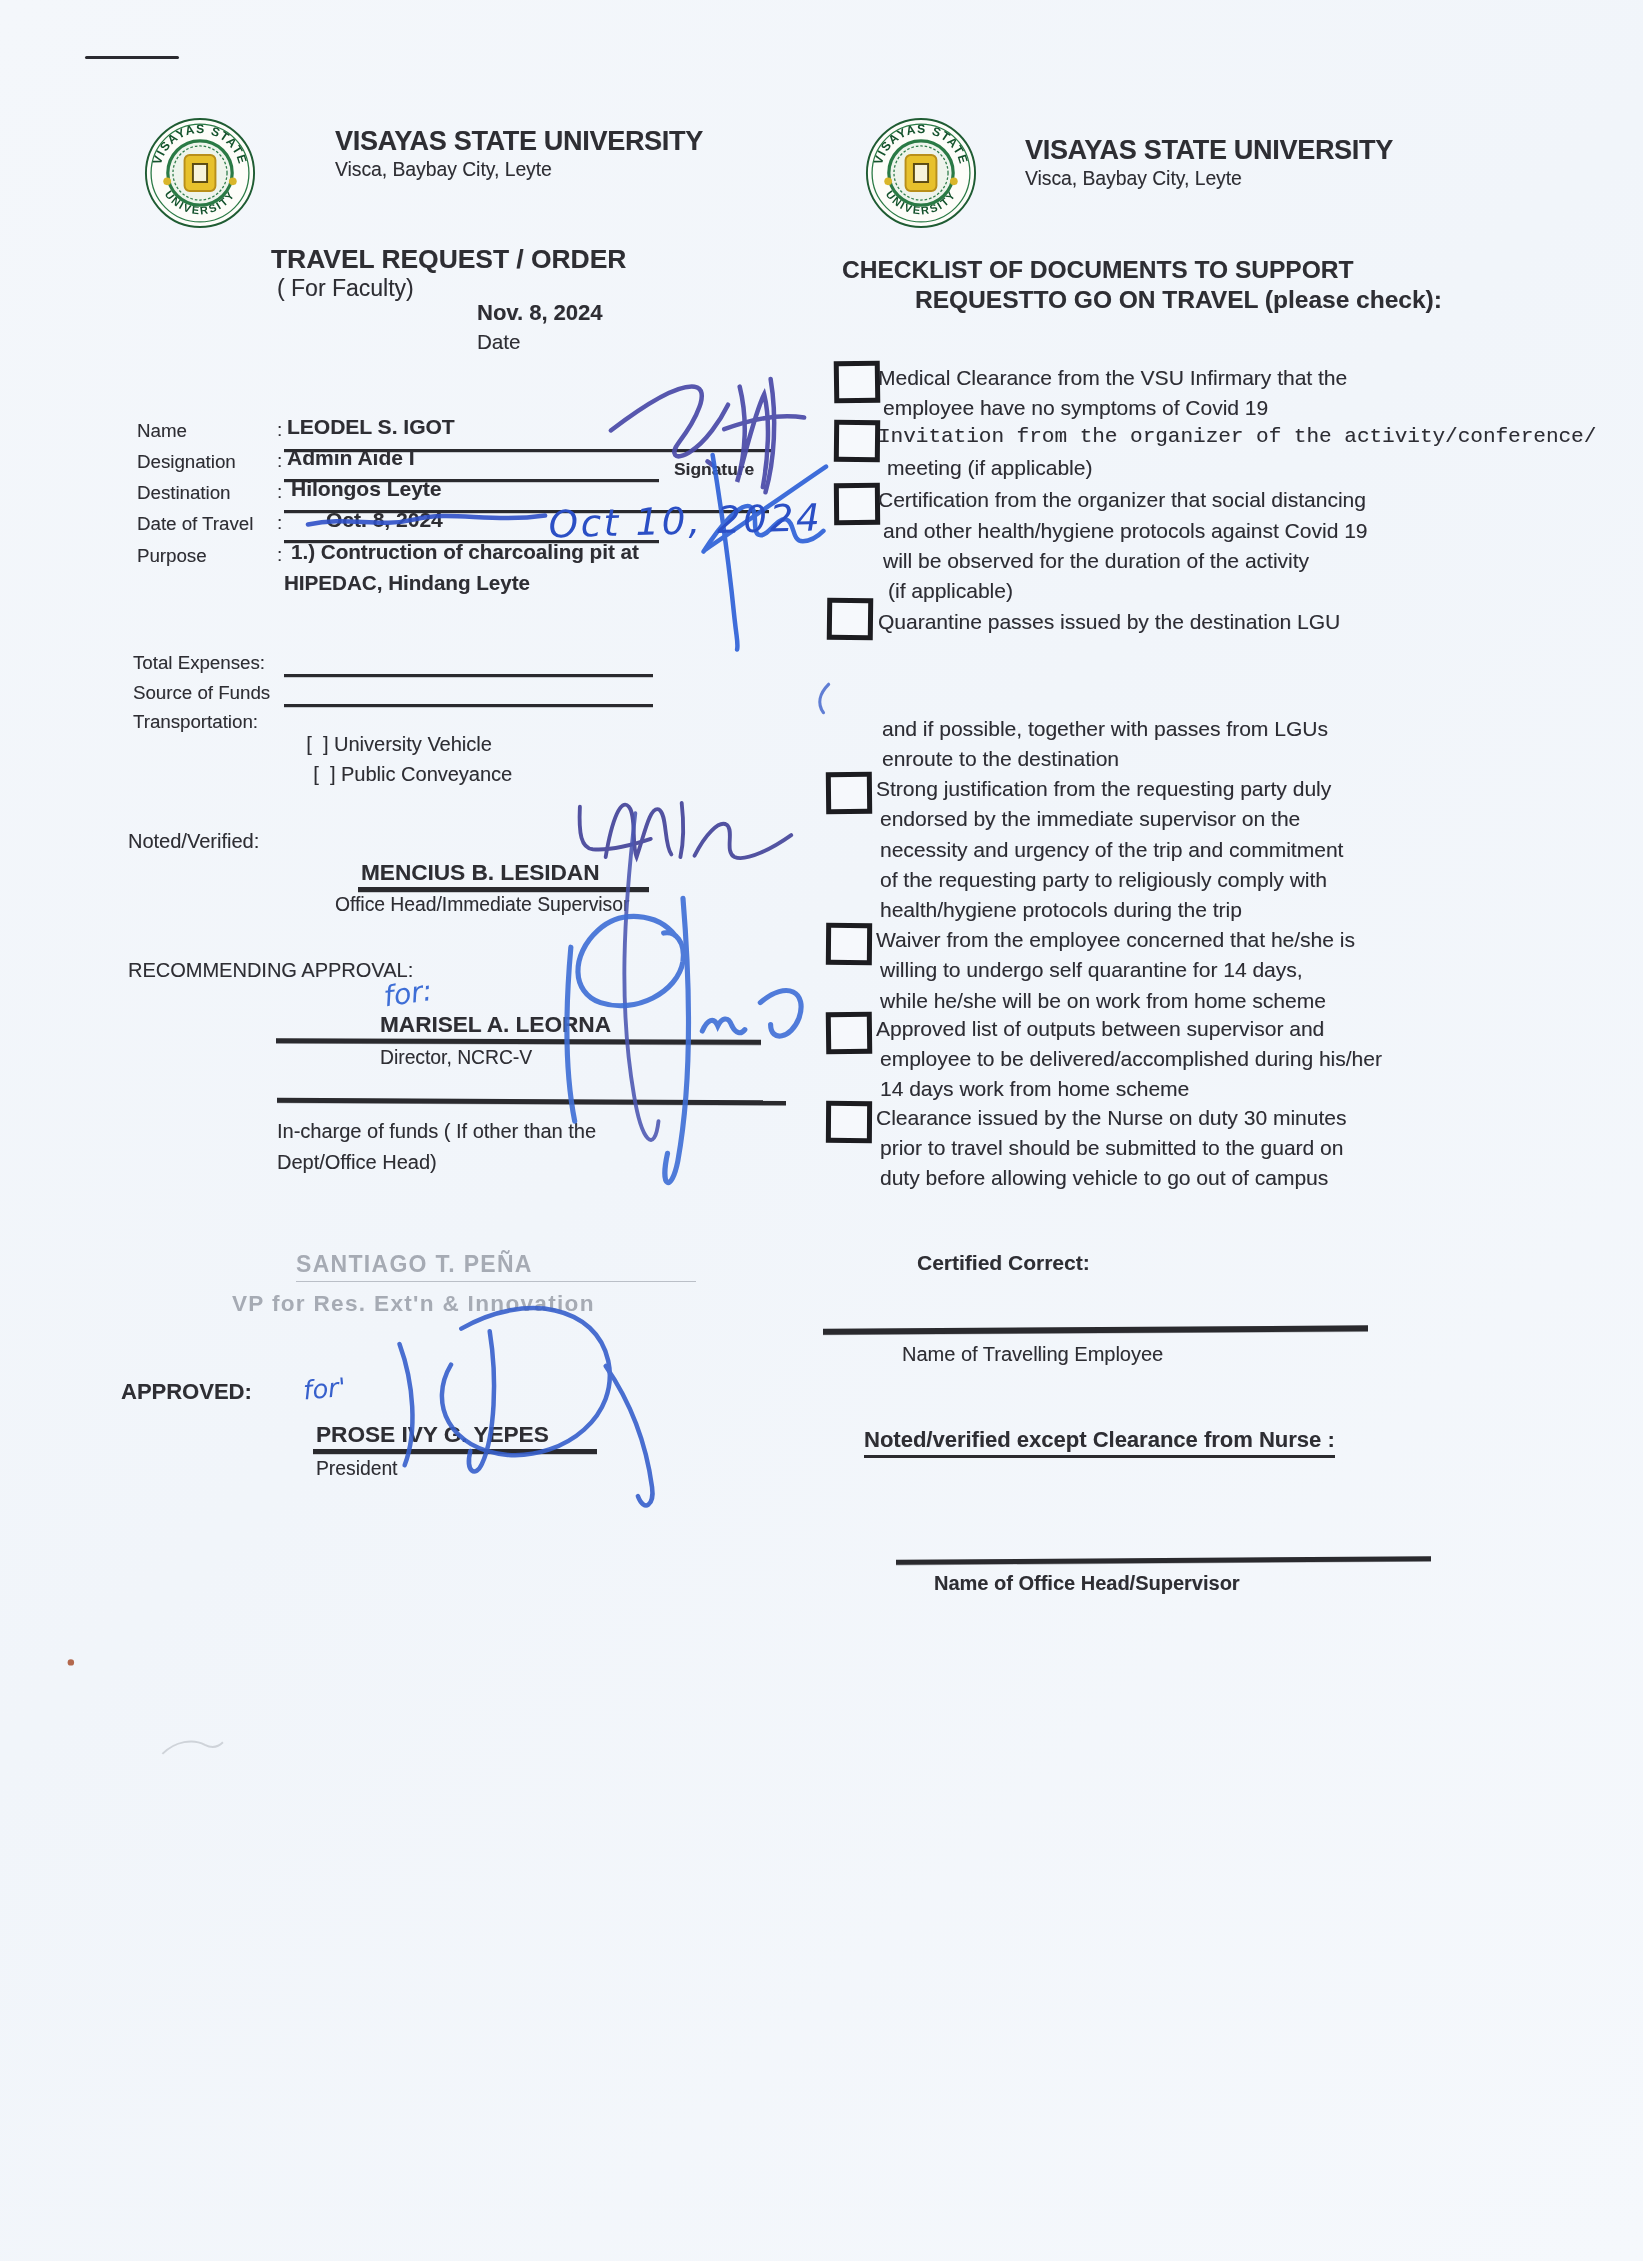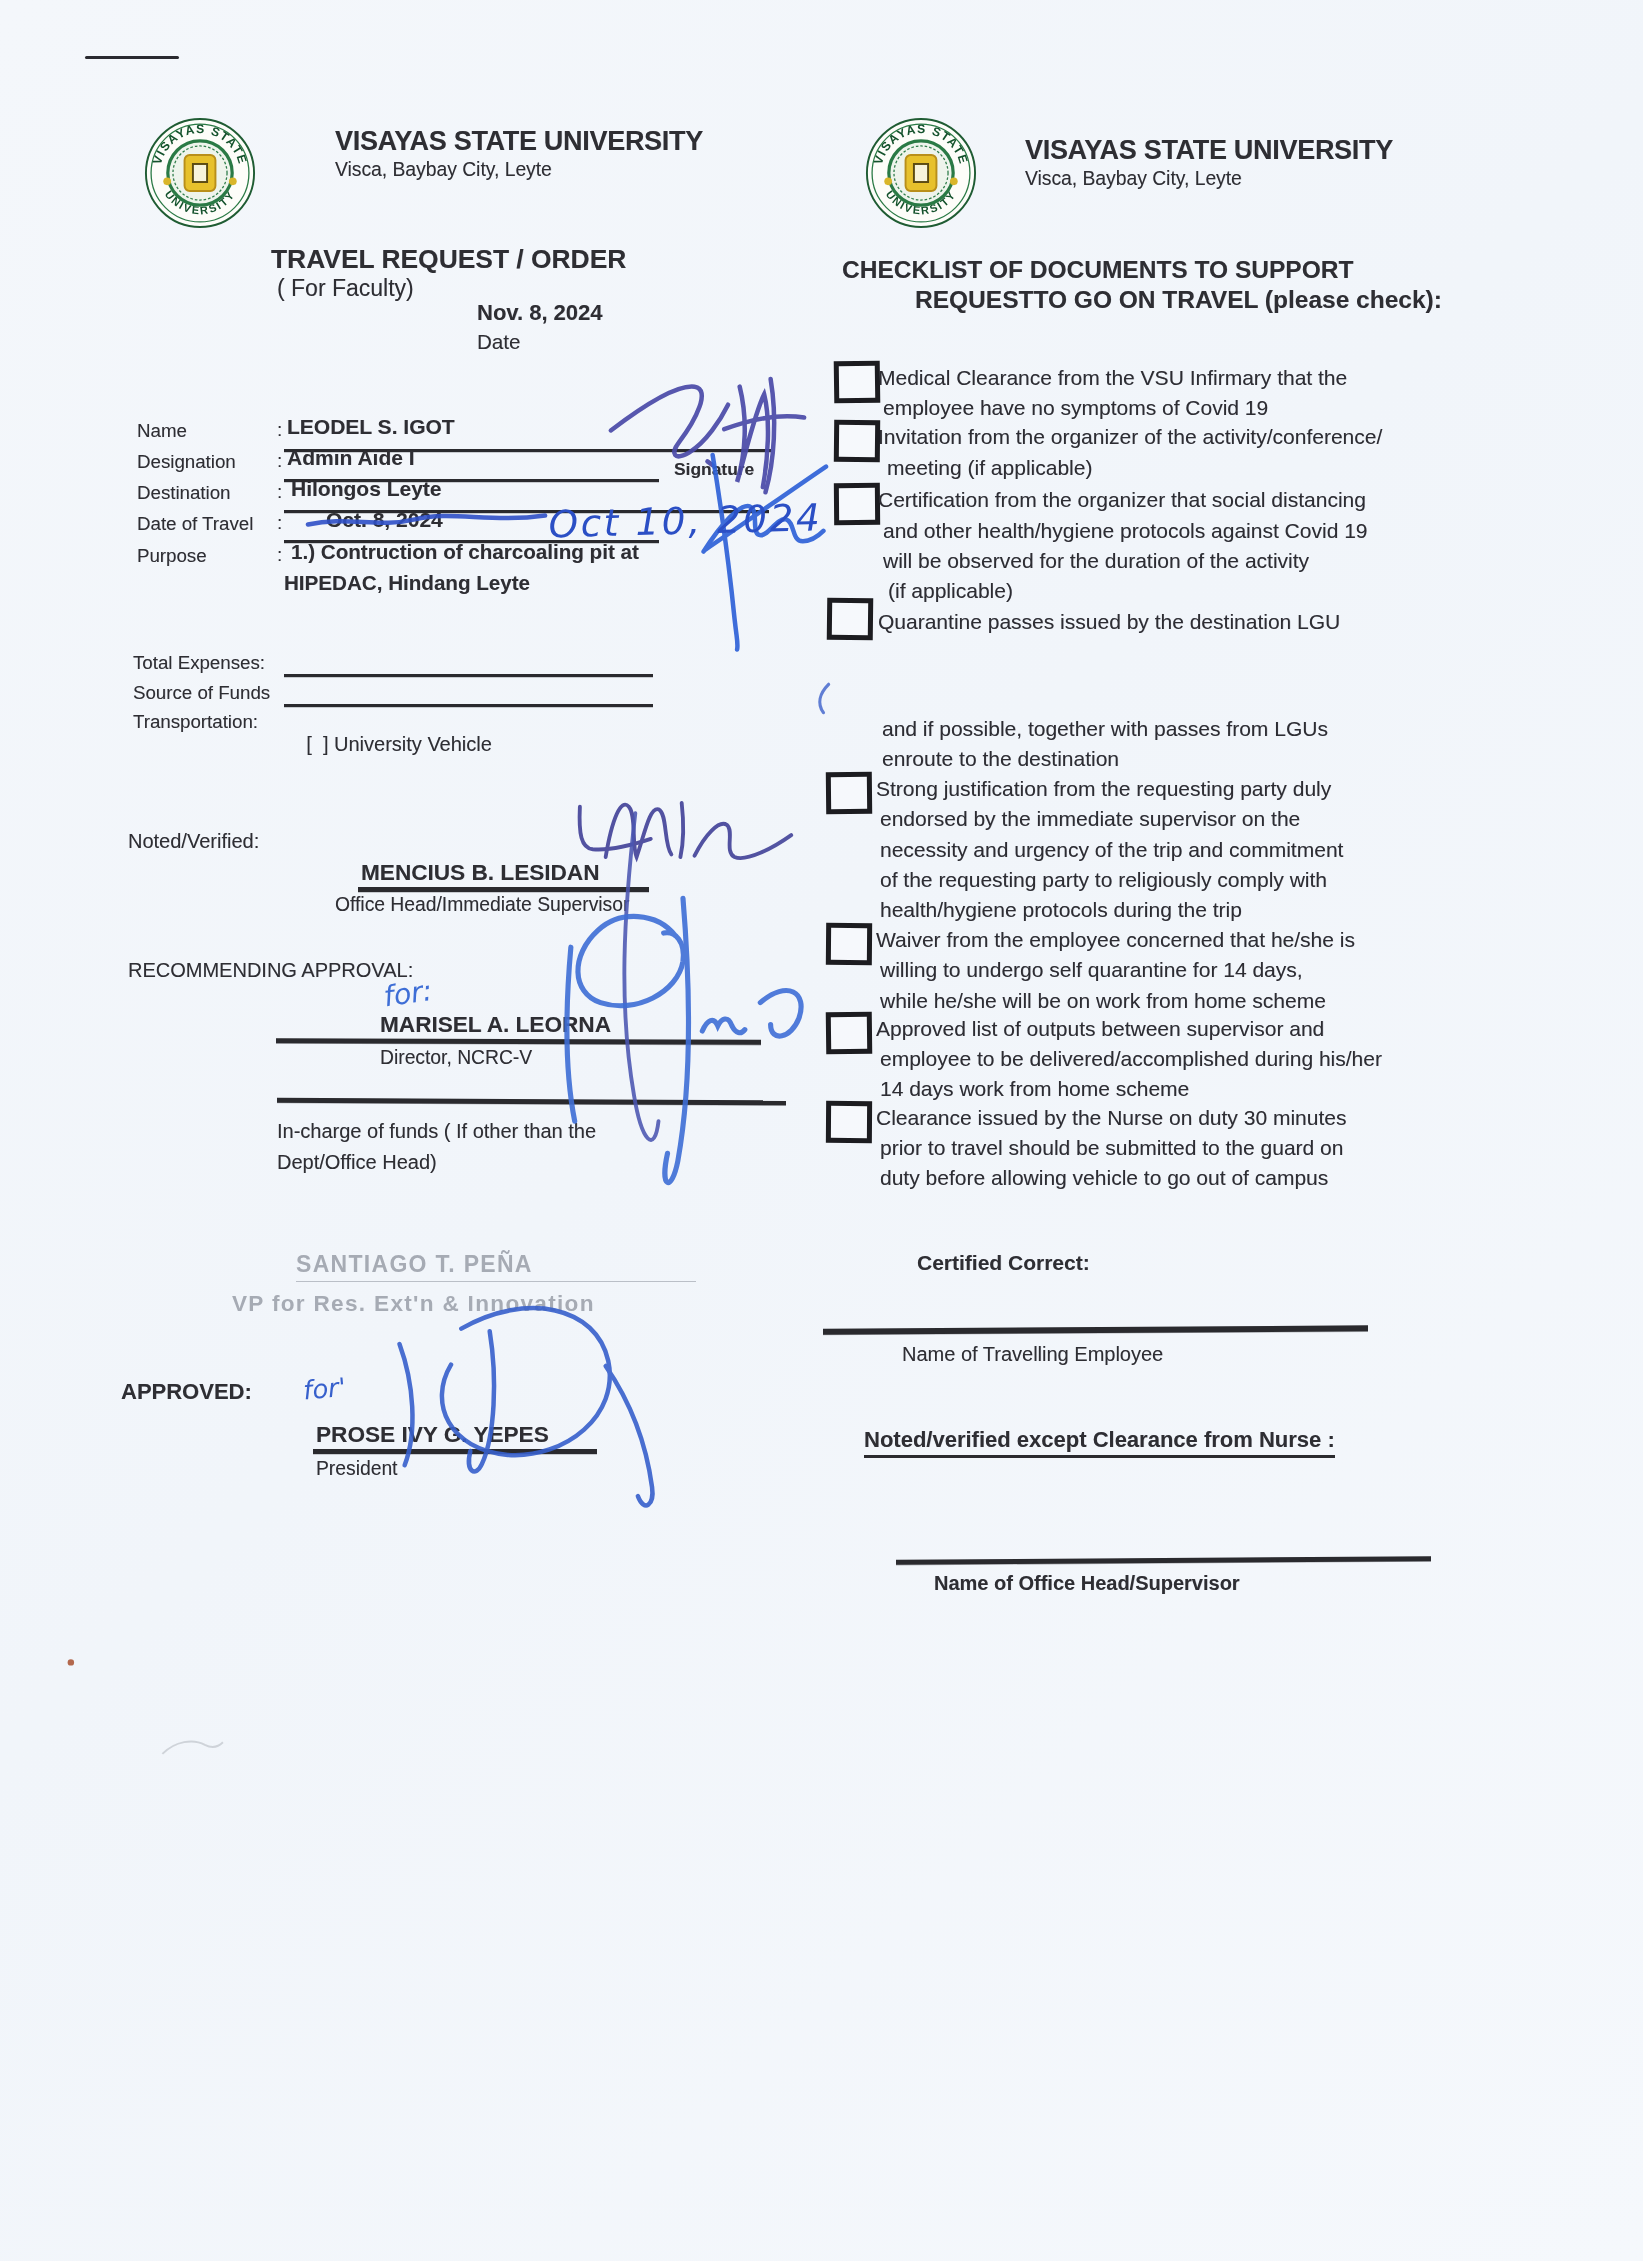--- a/index.html
+++ b/index.html
@@ -88,20 +88,23 @@
 
   <div class="t lbl" style="left:133px;top:652px;">Total Expenses:</div>
   <div class="ln" style="left:284px;top:674px;width:369px;"></div>
   <div class="t lbl" style="left:133px;top:682px;">Source of Funds</div>
   <div class="ln" style="left:284px;top:704px;width:369px;"></div>
 
   <div class="t lbl" style="left:133px;top:711px;">Transportation:</div>
   <div class="t" style="left:284px;top:710px;font-size:20px;white-space:pre;">
     <span>[  ]</span><span> </span><span>University Vehicle</span>
   </div>
+  <div class="t" style="left:291px;top:740px;font-size:20px;white-space:pre;">
+    <span>[  ]</span><span> </span><span>Public Conveyance</span>
+  </div>
 
   <div class="t" style="left:128px;top:830px;font-size:20px;">Noted/Verified:</div>
   <div class="t b c" style="left:361px;top:860px;width:290px;font-size:22.6px;">MENCIUS B. LESIDAN</div>
   <div class="ln thick" style="left:358px;top:887px;width:291px;"></div>
   <div class="t c" style="left:335px;top:894px;width:348px;font-size:19.3px;">Office Head/Immediate Supervisor</div>
 
   <div class="t" style="left:128px;top:959px;font-size:20px;">RECOMMENDING APPROVAL:</div>
   <div class="t b c" style="left:380px;top:1012px;width:284px;font-size:22.6px;">MARISEL A. LEORNA</div>
   <div class="ln thick" style="left:276px;top:1039px;width:485px;transform:rotate(0.2deg);"></div>
   <div class="t c" style="left:380px;top:1047px;width:284px;font-size:19.3px;">Director, NCRC-V</div>
@@ -145,21 +148,21 @@
   <div class="t c" style="left:1025px;top:168px;width:406px;font-size:19.3px;">Visca, Baybay City, Leyte</div>
 
   <div class="t b" style="left:842px;top:256px;font-size:24.5px;">CHECKLIST OF DOCUMENTS TO SUPPORT</div>
   <div class="t b" style="left:915px;top:286px;font-size:24.5px;">REQUESTTO GO ON TRAVEL (please check):</div>
 
   <div class="cb" style="left:834px;top:361px;transform:rotate(-0.8deg);"></div>
   <div class="cl" style="left:878px;top:366px;">Medical Clearance from the VSU Infirmary that the</div>
   <div class="cl" style="left:883px;top:396px;">employee have no symptoms of Covid 19</div>
 
   <div class="cb" style="left:834px;top:420px;transform:rotate(0.6deg);"></div>
-  <div class="cl" style="left:878px;top:425px;">Invitation from the organizer of the activity/conference/</div>
+  <div class="cl" style="left:878px;top:425px;font-family:Liberation Mono, monospace;">Invitation from the organizer of the activity/conference/</div>
   <div class="cl" style="left:887px;top:456px;">meeting (if applicable)</div>
 
   <div class="cb" style="left:834px;top:483px;transform:rotate(-0.5deg);"></div>
   <div class="cl" style="left:878px;top:488px;">Certification from the organizer that social distancing</div>
   <div class="cl" style="left:883px;top:519px;text-align:right;">and other health/hygiene protocols against Covid 19</div>
   <div class="cl" style="left:883px;top:549px;">will be observed for the duration of the activity</div>
   <div class="cl" style="left:888px;top:579px;">(if applicable)</div>
 
   <div class="cb" style="left:827px;top:598px;transform:rotate(0.7deg);"></div>
   <div class="cl" style="left:878px;top:610px;">Quarantine passes issued by the destination LGU</div>

